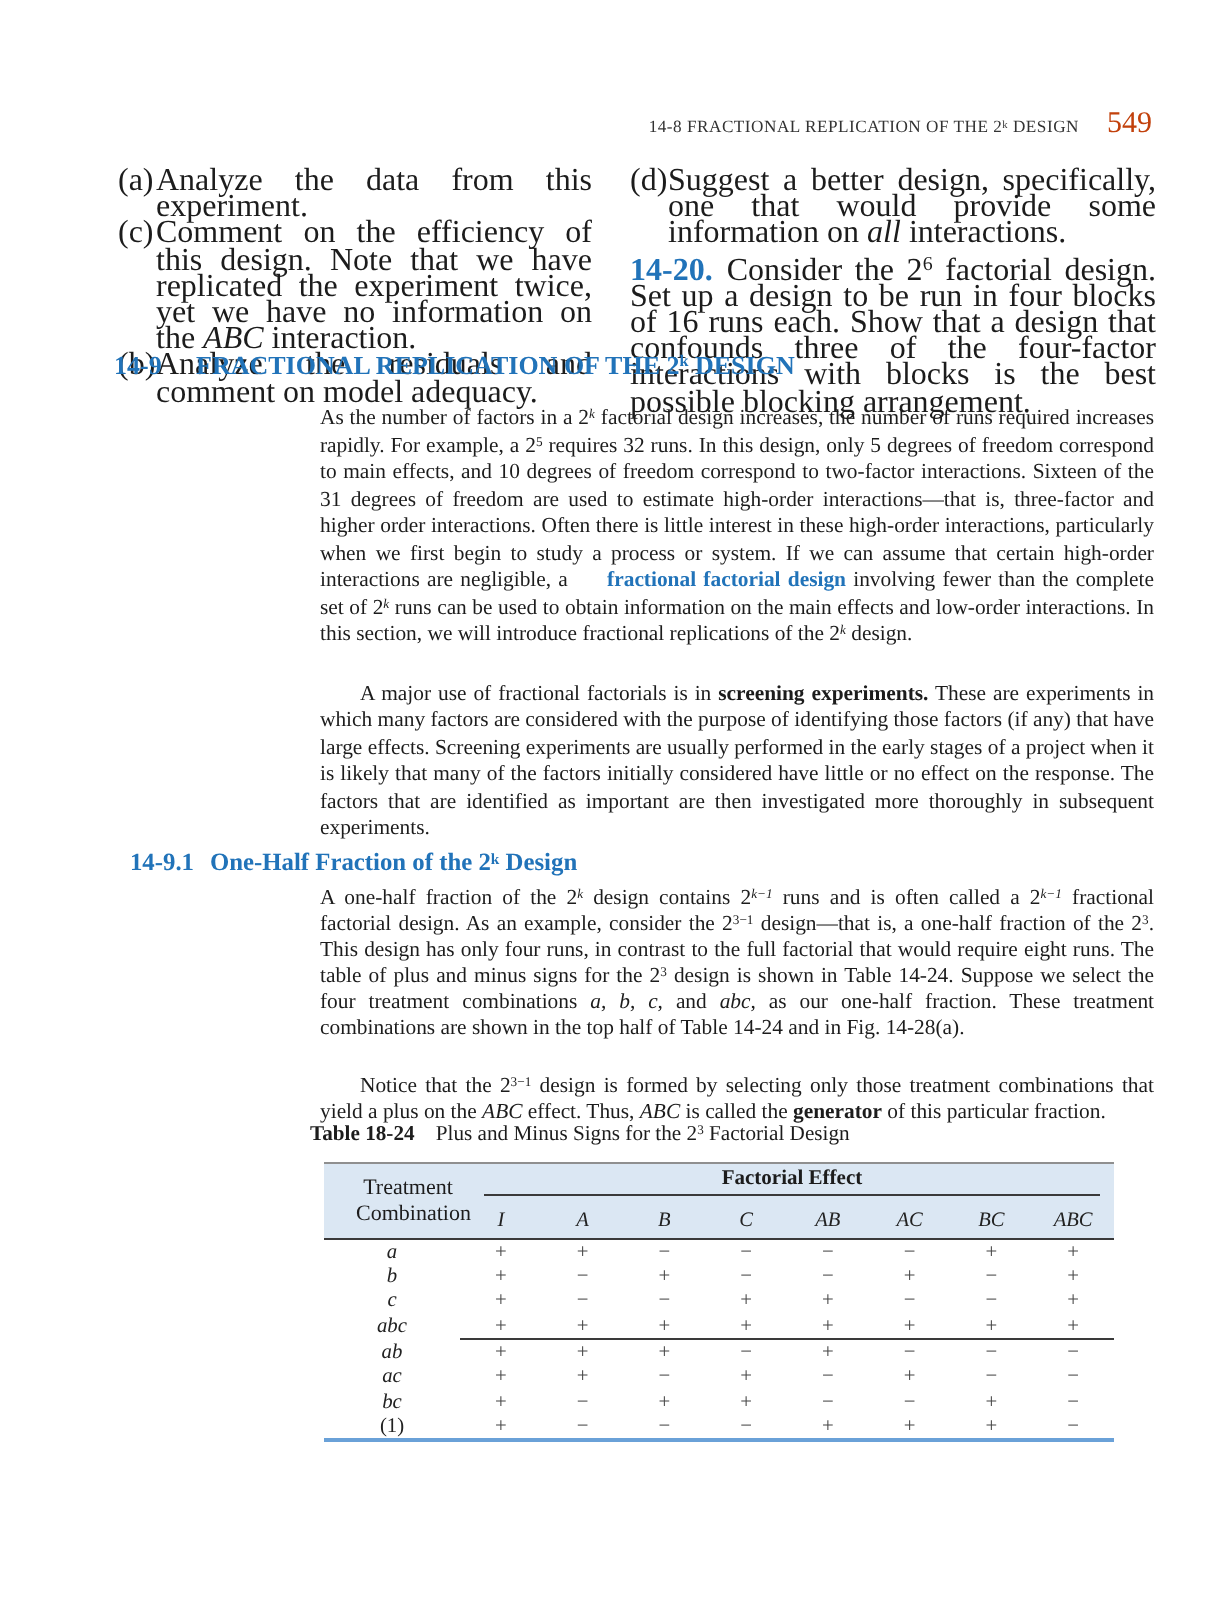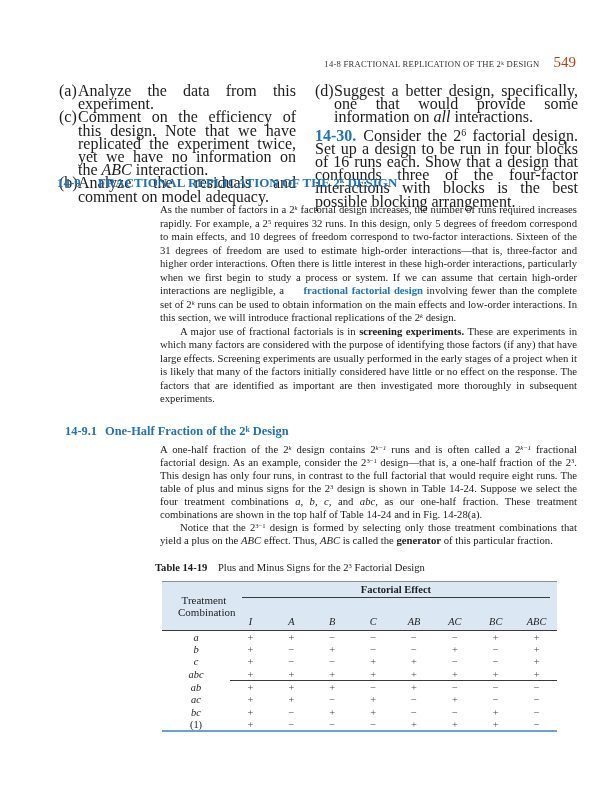--- a/index.html
+++ b/index.html
@@ -48,41 +48,41 @@
   }
   .h1{top:175px;font-size:13px;}
   .h1 .sec-num{width:41px;}
   .h2{top:424px;font-size:12.4px;}
   .h2 .sec-num{width:48px;text-align:center;}
 
   
   .body-block{position:absolute;left:160px;width:417px;text-align:justify;}
   .body-1{top:203px;font-size:10.7px;line-height:13.5px;}
   .body-2{top:443px;font-size:10.7px;line-height:13.0px;}
-  .para-indent{text-indent:20px;}
+  .para-indent{text-indent:20px;margin-top:16px;}
 
   
   .tbl-caption{
     position:absolute;top:562px;left:155px;
     font-size:10.6px;white-space:pre-wrap;
   }
   .signs-table{
     position:absolute;top:581px;left:162px;width:395px;
     border-collapse:collapse;table-layout:fixed;
     border-top:1px solid #8f8f8f;
     border-bottom:2.5px solid var(--tbl-rule-blue);
     font-size:10.4px;
   }
   .signs-table col.c-tc{width:68px;}
   .signs-table thead th{background:var(--tbl-head-bg);font-weight:normal;}
   .tc-th{border-bottom:1px solid #3a3a3a;vertical-align:middle;}
   .tc-th div{text-align:center;font-size:11px;line-height:12.5px;margin-left:16px;}
   .group-th{padding:0;}
   .group-inner{
-    margin:0 7px 16px 12px;border-bottom:1px solid #3a3a3a;
+    margin:0 7px 5px 12px;border-bottom:1px solid #3a3a3a;
     text-align:center;font-weight:bold;font-size:10.5px;
     padding:2px 0 2px;
   }
   .effect-th{
     text-align:center;font-style:italic;font-size:10.3px;color:#222;
     padding:2px 0 3px;border-bottom:1px solid #3a3a3a;
   }
   .signs-table tbody td{
     text-align:center;height:12.6px;padding:0;color:#474747;
   }
@@ -110,21 +110,21 @@
       </div>
       <div class="ex-item">
         <span class="ex-label">(b)</span><span><span>Analyze the residuals and comment on model adequacy.</span></span>
       </div>
     </div>
     <div class="ex-col-right">
       <div class="ex-item">
         <span class="ex-label">(d)</span><span><span>Suggest a better design, specifically, one that would provide some information on </span><span class="seg-i">all</span><span> interactions.</span></span>
       </div>
       <div class="problem">
-        <span class="problem-label">14-30.</span><span><span>Consider the 2</span><sup>6</sup><span> factorial design. Set up a design to be run in four blocks of 16 runs each. Show that a design that confounds three of the four-factor interactions with blocks is the best possible blocking arrangement.</span></span>
+        <span class="problem-label">14-20.</span><span><span>Consider the 2</span><sup>6</sup><span> factorial design. Set up a design to be run in four blocks of 16 runs each. Show that a design that confounds three of the four-factor interactions with blocks is the best possible blocking arrangement.</span></span>
       </div>
     </div>
   </div>
 
   <div class="sec-heading h1">
     <span class="sec-num">14-9</span>
     <span><span>FRACTIONAL REPLICATION OF THE 2</span><sup>k</sup><span> DESIGN</span></span>
   </div>
 
   <div class="body-block body-1">
@@ -135,21 +135,21 @@
   <div class="sec-heading h2">
     <span class="sec-num">14-9.1</span>
     <span><span>One-Half Fraction of the 2</span><sup>k</sup><span> Design</span></span>
   </div>
 
   <div class="body-block body-2">
     <p><span>A one-half fraction of the 2</span><sup class="seg-i">k</sup><span> design contains 2</span><sup class="seg-i">k−1</sup><span> runs and is often called a 2</span><sup class="seg-i">k−1</sup><span> fractional factorial design. As an example, consider the 2</span><sup>3−1</sup><span> design—that is, a one-half fraction of the 2</span><sup>3</sup><span>. This design has only four runs, in contrast to the full factorial that would require eight runs. The table of plus and minus signs for the 2</span><sup>3</sup><span> design is shown in Table 14-24. Suppose we select the four treatment combinations </span><span class="seg-i">a, b, c,</span><span> and </span><span class="seg-i">abc,</span><span> as our one-half fraction. These treatment combinations are shown in the top half of Table 14-24 and in Fig. 14-28(a).</span></p>
     <p class="para-indent"><span>Notice that the 2</span><sup>3−1</sup><span> design is formed by selecting only those treatment combinations that yield a plus on the </span><span class="seg-i">ABC</span><span> effect. Thus, </span><span class="seg-i">ABC</span><span> is called the </span><span class="seg-b">generator</span><span> of this particular fraction.</span></p>
   </div>
 
-  <div class="tbl-caption"><span class="seg-b">Table 14-19</span><span>    Plus and Minus Signs for the 2</span><sup>3</sup><span> Factorial Design</span></div>
+  <div class="tbl-caption"><span class="seg-b">Table 18-24</span><span>    Plus and Minus Signs for the 2</span><sup>3</sup><span> Factorial Design</span></div>
 
   <table class="signs-table">
     <colgroup>
       <col class="c-tc">
       <col>
         <col>
         <col>
         <col>
         <col>
         <col>

